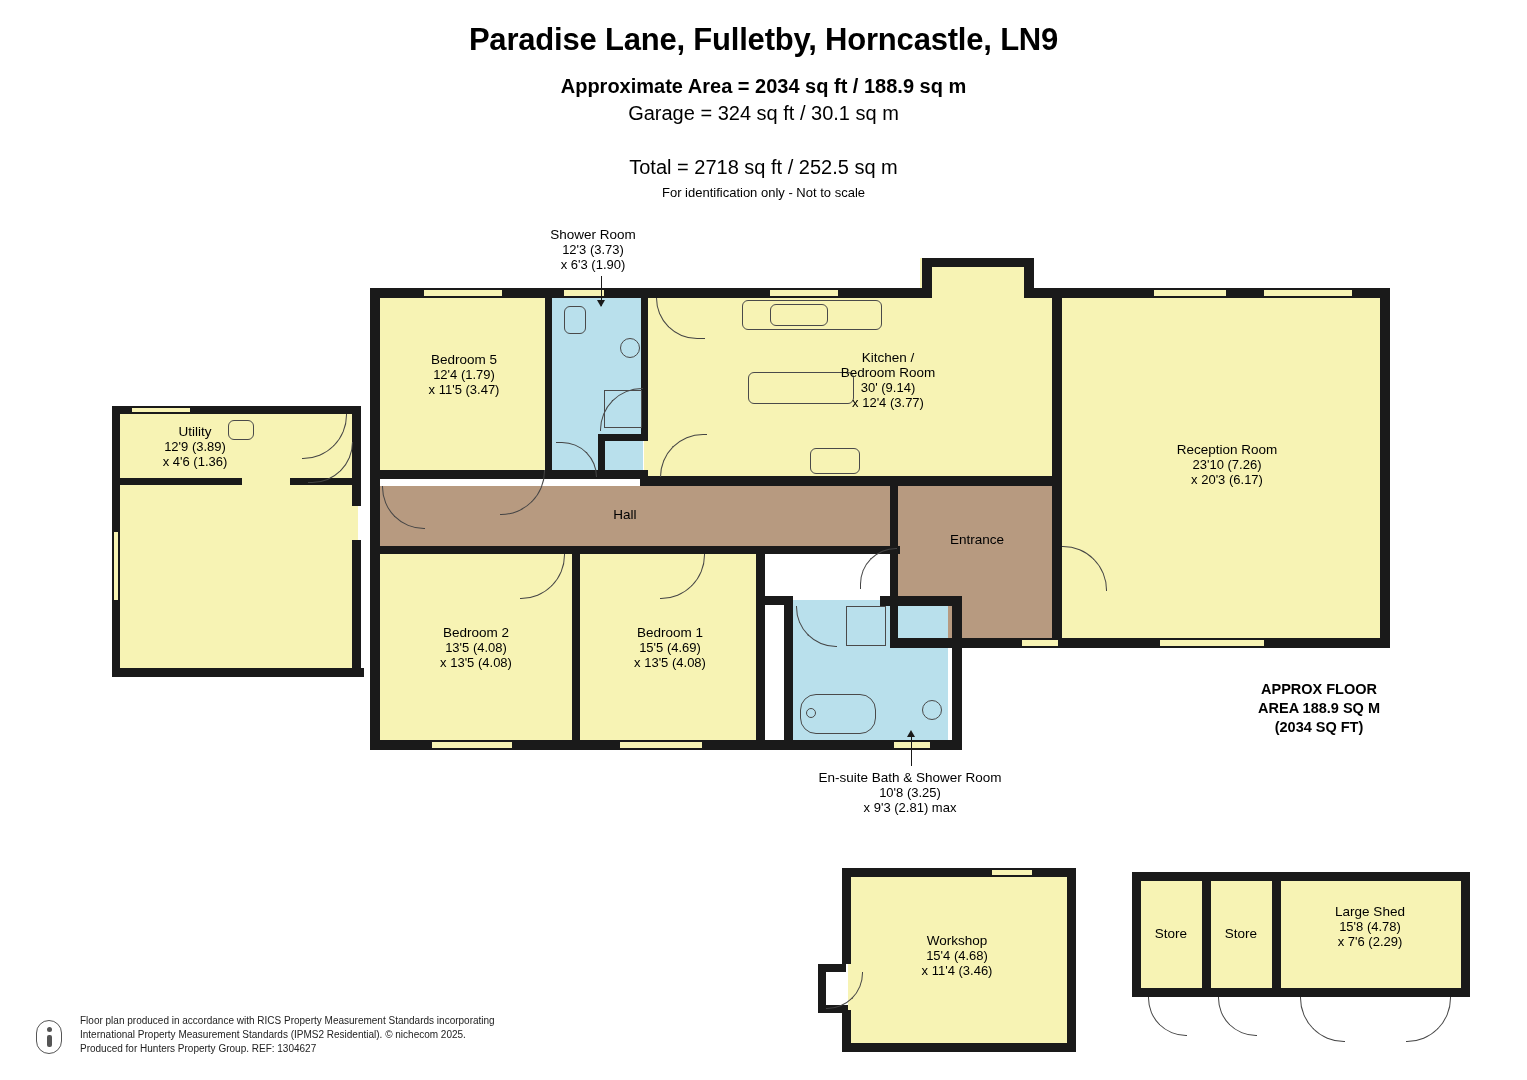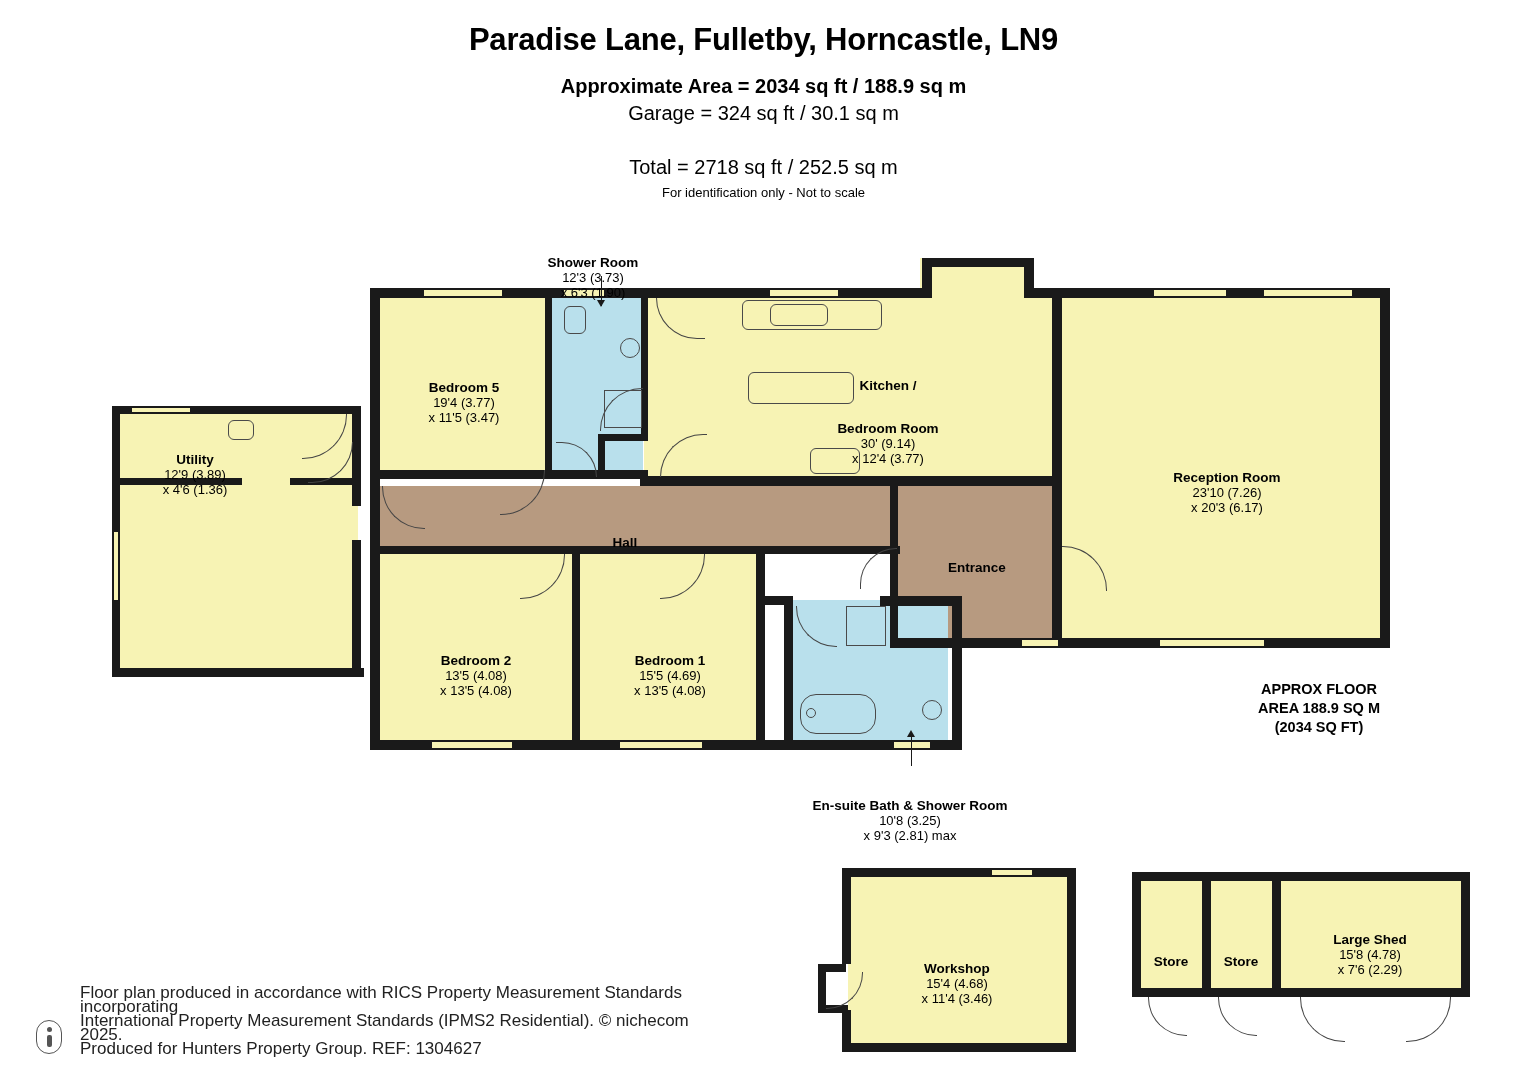--- a/index.html
+++ b/index.html
@@ -72,23 +72,22 @@
     background: transparent;
   }
   .label {
     position: absolute;
     text-align: center;
     font-size: 13px;
     line-height: 15px;
     white-space: nowrap;
   }
   .label .nm {
-    font-weight: bold;
+    font-weight: normal;
     font-size: 13.5px;
-    margin-top: 28px;
   }
   .label.small { font-size: 12px; line-height: 14px; }
   .leader {
     position: absolute;
     background: #1a1a1a;
     width: 1px;
   }
   .arrowhead {
     position: absolute;
     width: 0; height: 0;
@@ -112,21 +111,21 @@
     box-sizing: border-box;
     background: transparent;
   }
   .fx.round { border-radius: 50%; }
   .fx.soft { border-radius: 6px; }
   
   .footer {
     position: absolute;
     left: 80px;
     bottom: 24px;
-    font-size: 17px;
+    font-size: 10px;
     line-height: 14px;
     color: #222;
     width: 640px;
   }
   .footer-icon {
     position: absolute;
     left: 36px;
     bottom: 26px;
     width: 26px;
     height: 34px;
@@ -277,21 +276,21 @@
   <div class="label" style="left:468px; top:227px; width:250px;">
     <div class="nm">Shower Room</div>
     <div>12'3 (3.73)</div>
     <div>x 6'3 (1.90)</div>
   </div>
   <div class="leader" style="left:601px; top:276px; height:30px;"></div>
   <div class="arrowhead" style="left:597px; top:300px; border-top:7px solid #1a1a1a;"></div>
 
   <div class="label" style="left:389px; top:352px; width:150px;">
     <div class="nm">Bedroom 5</div>
-    <div>19'4 (3.77)</div>
+    <div>12'4 (1.79)</div>
     <div>x 11'5 (3.47)</div>
   </div>
 
   <div class="label" style="left:812px; top:350px; width:152px;">
     <div class="nm">Kitchen /</div>
     <div class="nm">Bedroom Room</div>
     <div>30' (9.14)</div>
     <div>x 12'4 (3.77)</div>
   </div>
 

